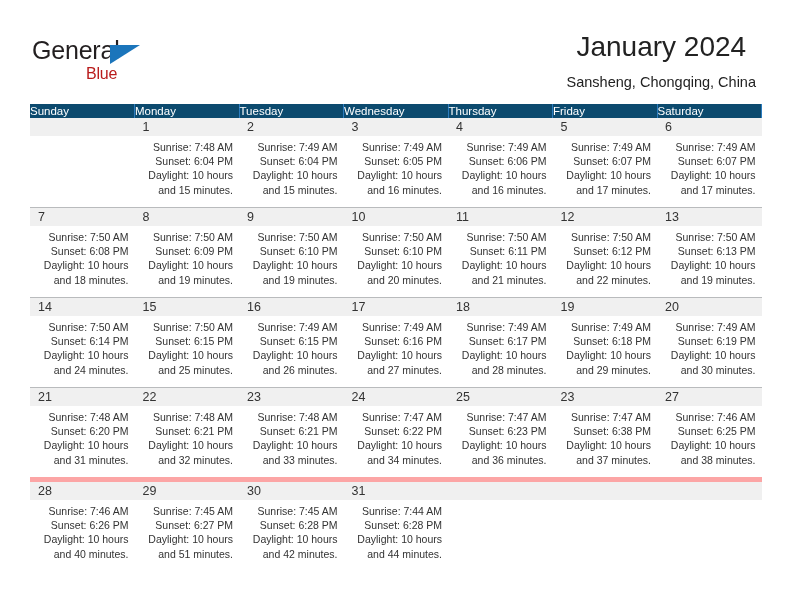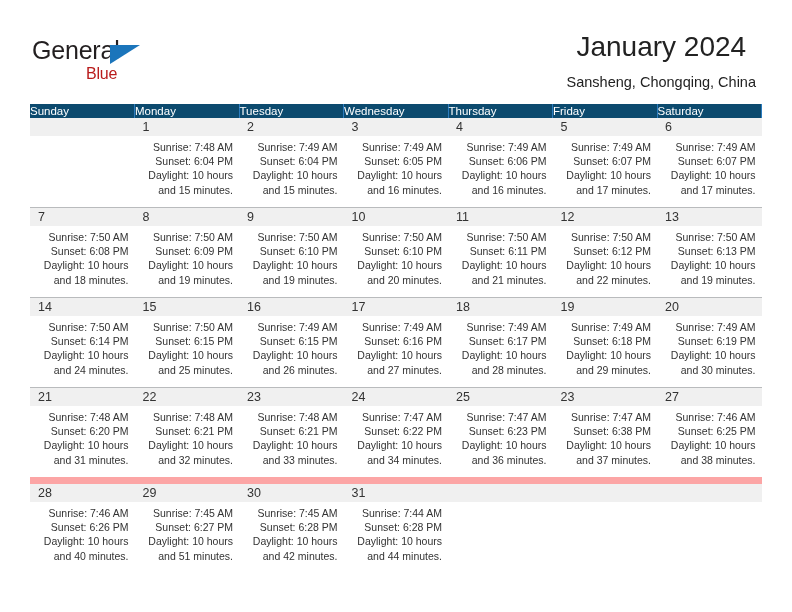--- a/index.html
+++ b/index.html
@@ -111,21 +111,21 @@
     border-right: 1px solid #2b7cbf;
   }
   .week-row > td {
     border-top: 1px solid #b9bbbd;
     height: 89px;
   }
   .week-row.first > td {
     border-top: none;
   }
   .week-row.last > td {
-    border-top: 7px solid #fca5a5;
+    border-top: 5px solid #fca5a5;
   }
   .cell {
     position: relative;
     height: 89px;
     box-sizing: border-box;
   }
   .daynum-band {
     background: #f0f0f0;
     height: 18px;
     line-height: 18px;

